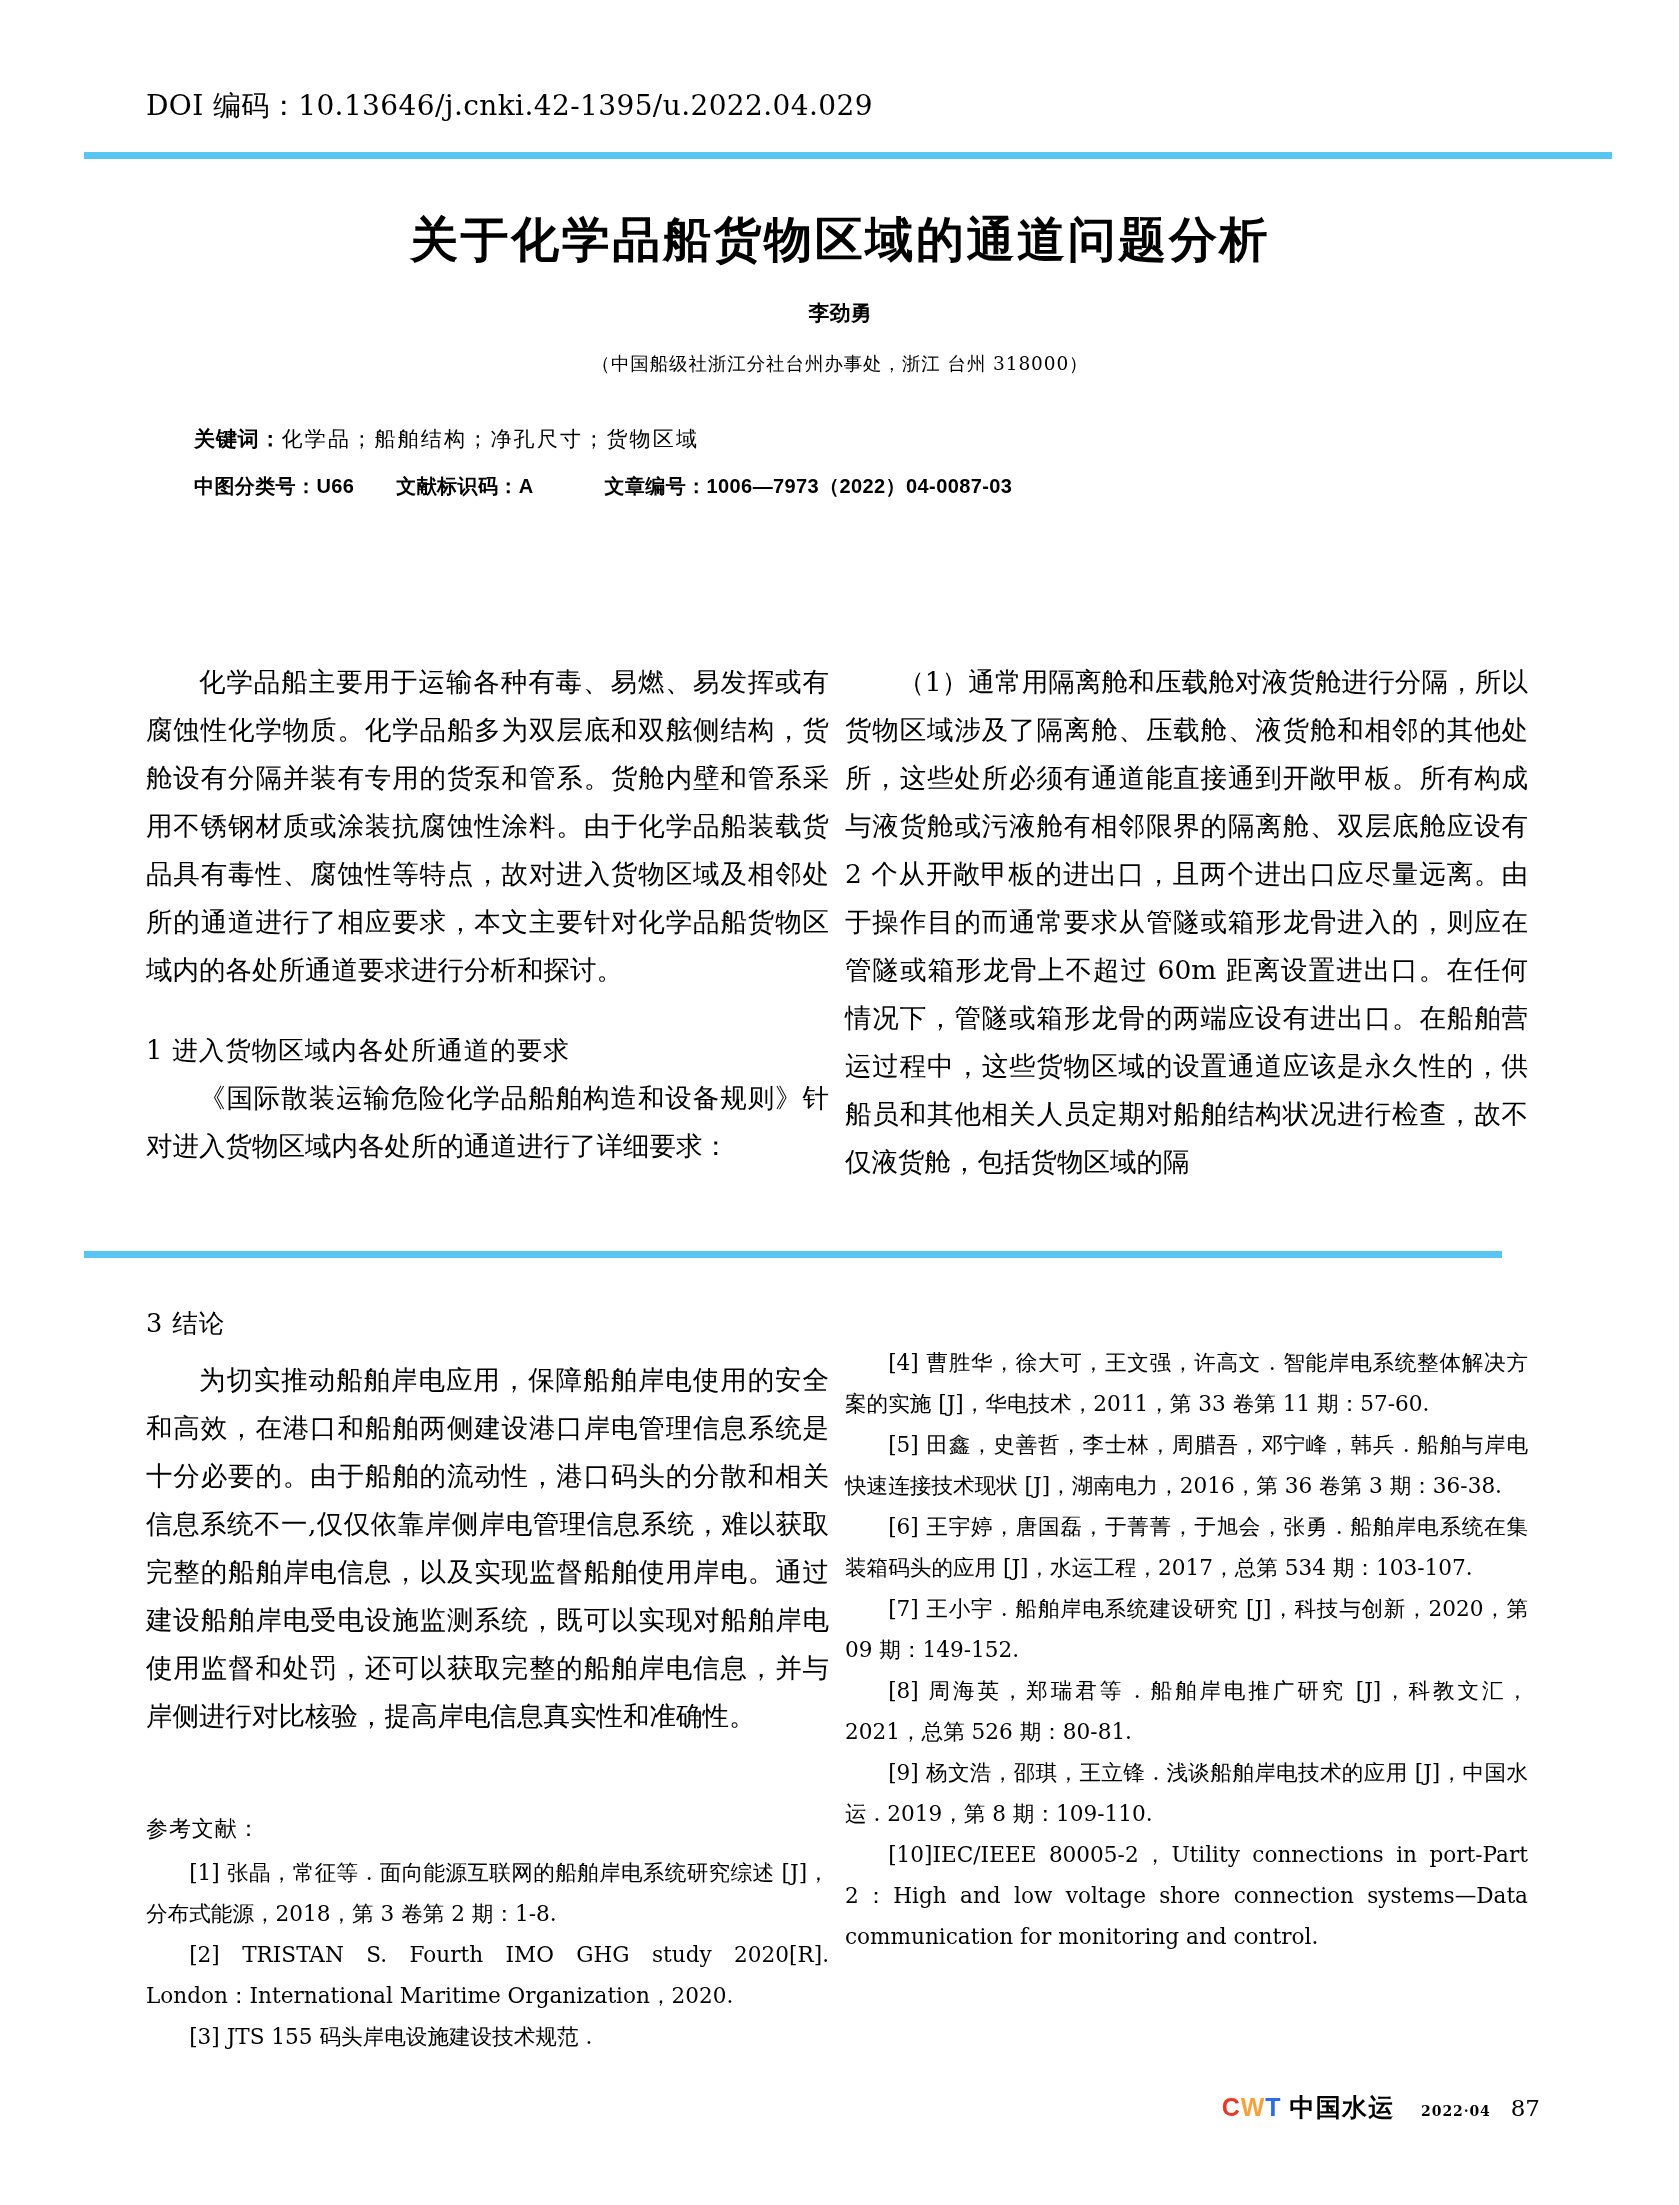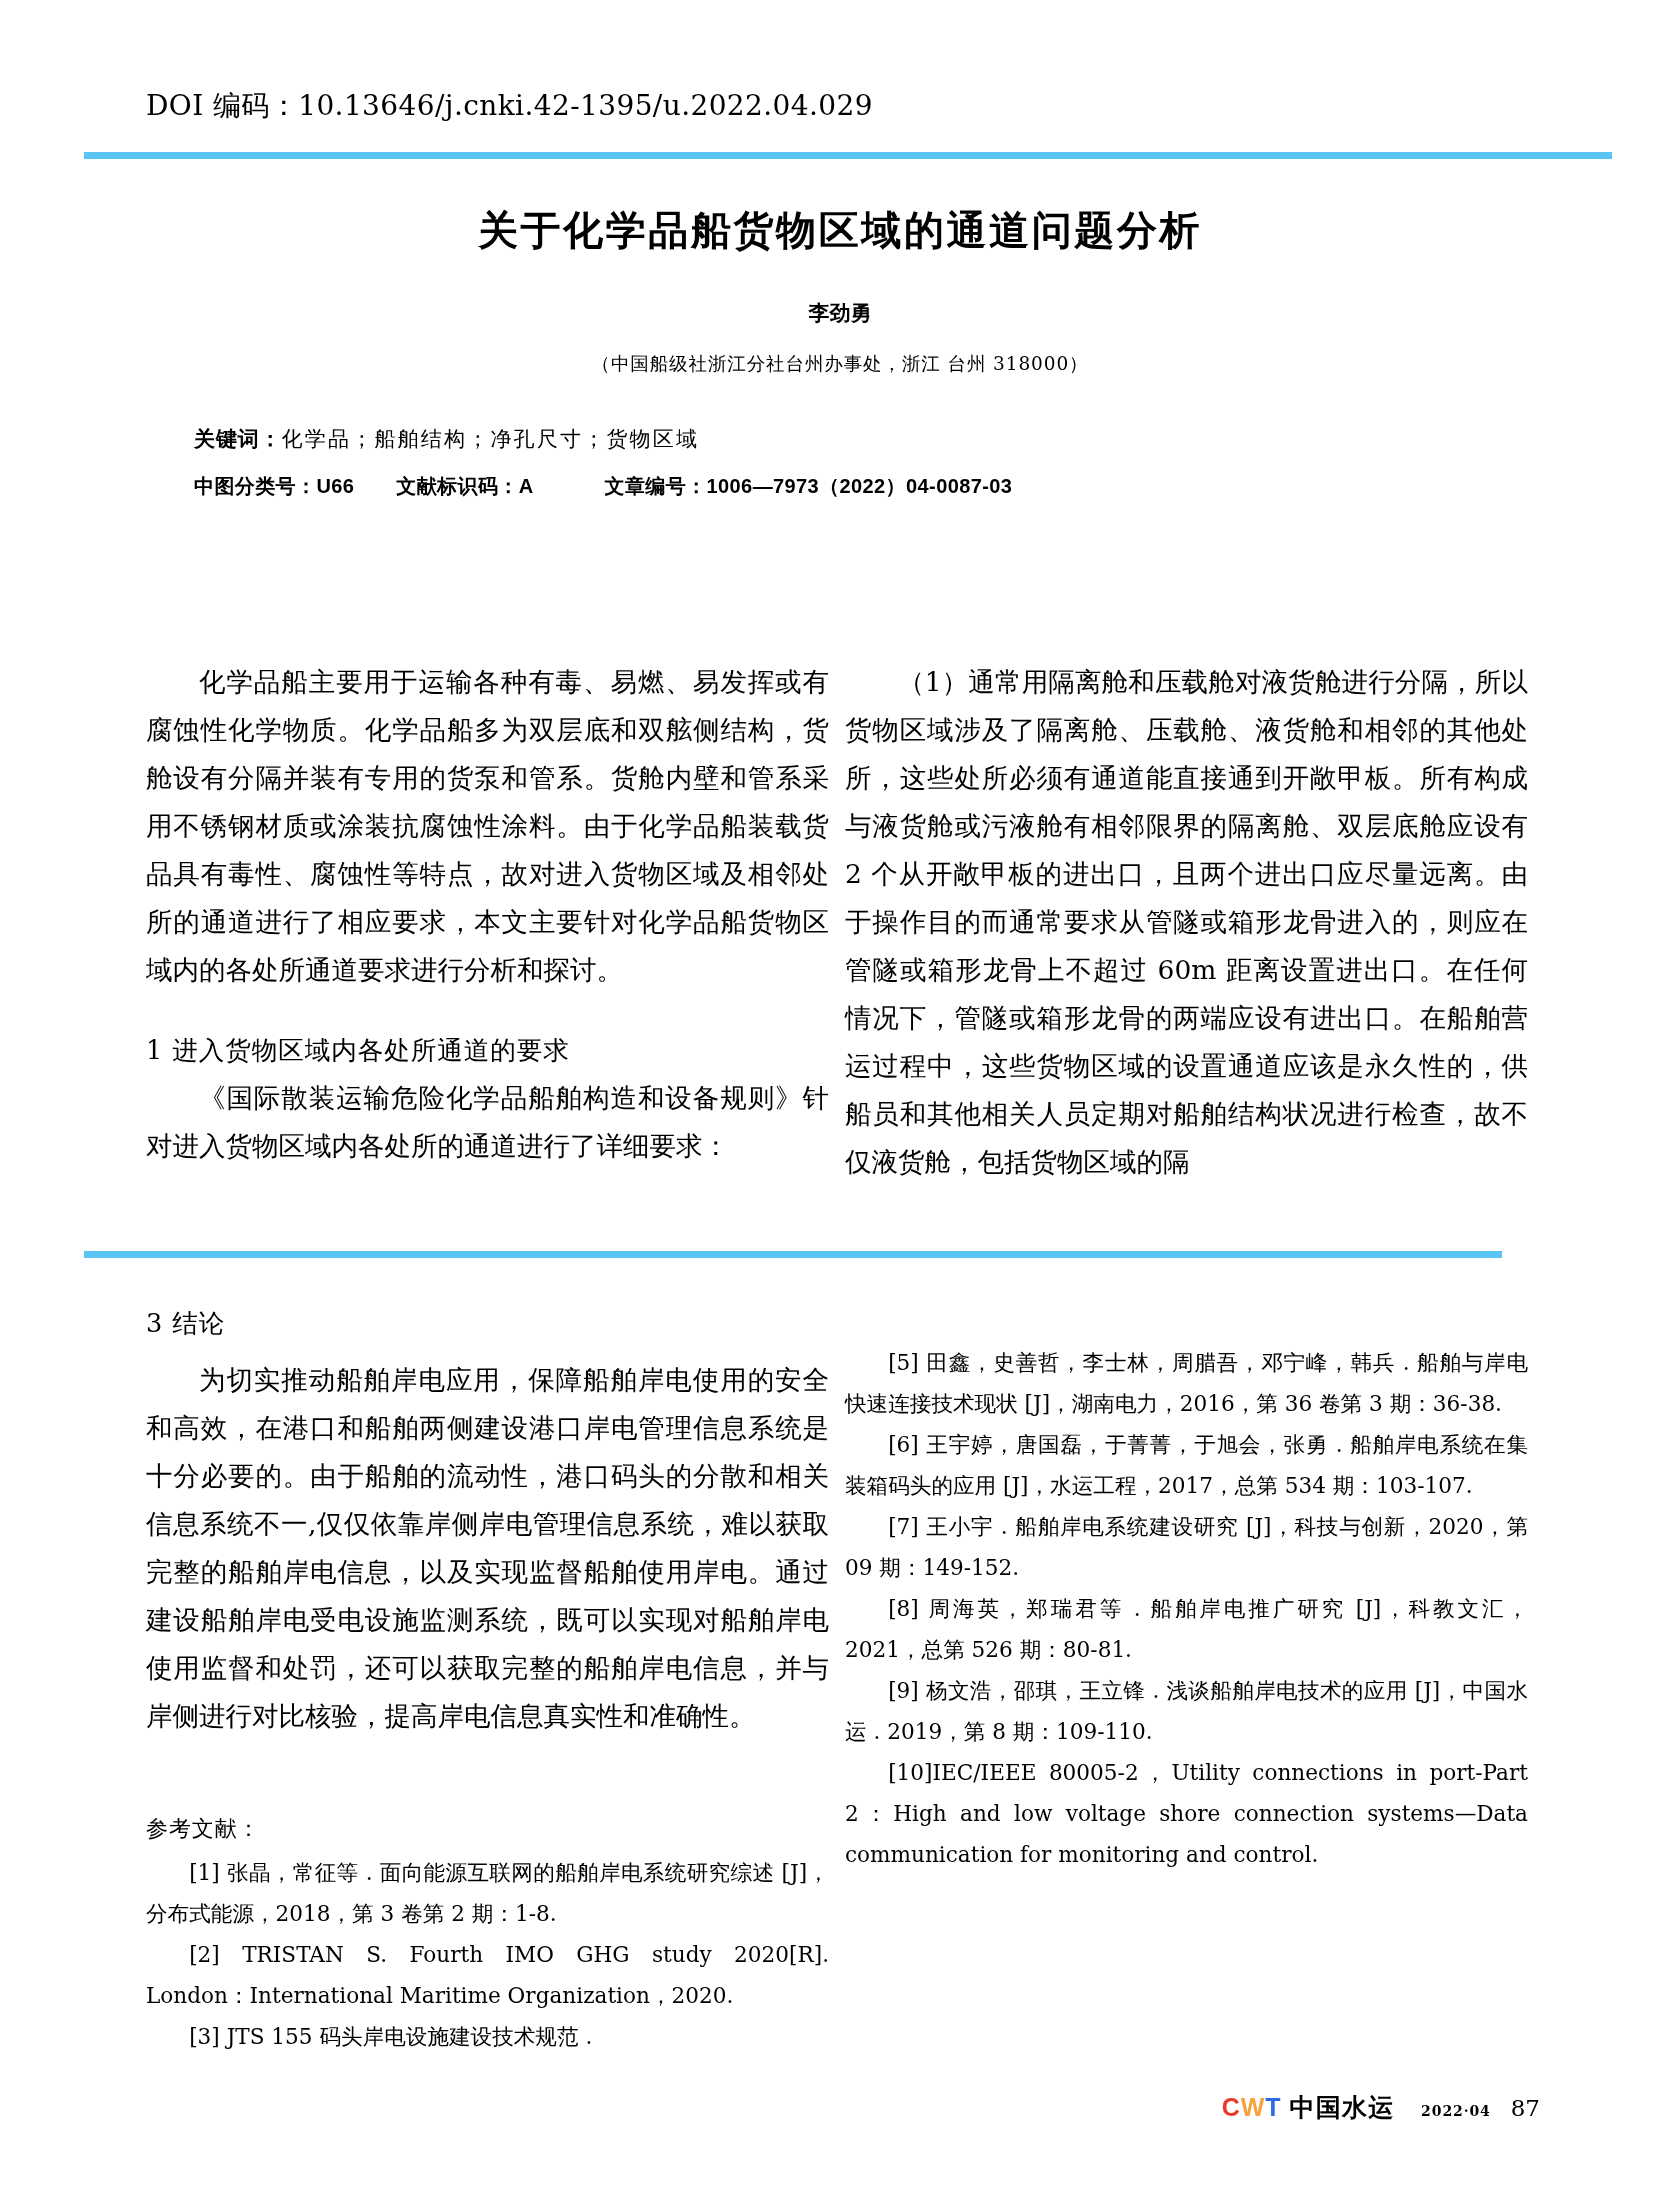--- a/index.html
+++ b/index.html
@@ -35,21 +35,21 @@
     background: #59c5f2;
   }
 
   
   .article-title {
     position: absolute;
     left: 0;
     top: 176px;
     width: 100%;
     text-align: center;
-    font-size: 40px;
+    font-size: 48px;
     font-weight: bold;
     letter-spacing: 2.6px;
     white-space: nowrap;
   }
   .article-author {
     position: absolute;
     left: 0;
     top: 299px;
     width: 100%;
     text-align: center;
@@ -235,20 +235,21 @@
   <div class="columns columns-lower">
     <div class="col">
       <h2 class="section-heading-lower">3 结论</h2>
       <p class="body-para">为切实推动船舶岸电应用，保障船舶岸电使用的安全和高效，在港口和船舶两侧建设港口岸电管理信息系统是十分必要的。由于船舶的流动性，港口码头的分散和相关信息系统不一,仅仅依靠岸侧岸电管理信息系统，难以获取完整的船舶岸电信息，以及实现监督船舶使用岸电。通过建设船舶岸电受电设施监测系统，既可以实现对船舶岸电使用监督和处罚，还可以获取完整的船舶岸电信息，并与岸侧进行对比核验，提高岸电信息真实性和准确性。</p>
       <p class="refs-label">参考文献：</p>
       <p class="ref-para">[1] 张晶，常征等 . 面向能源互联网的船舶岸电系统研究综述 [J]，分布式能源，2018，第 3 卷第 2 期：1-8.</p>
       <p class="ref-para">[2] TRISTAN S. Fourth IMO GHG study 2020[R]. London：International Maritime Organization，2020.</p>
       <p class="ref-para">[3] JTS 155 码头岸电设施建设技术规范 .</p>
     </div>
     <div class="col col-refs-right">
+      <p class="ref-para">[4] 曹胜华，徐大可，王文强，许高文 . 智能岸电系统整体解决方案的实施 [J]，华电技术，2011，第 33 卷第 11 期：57-60.</p>
       <p class="ref-para">[5] 田鑫，史善哲，李士林，周腊吾，邓宁峰，韩兵 . 船舶与岸电快速连接技术现状 [J]，湖南电力，2016，第 36 卷第 3 期：36-38.</p>
       <p class="ref-para">[6] 王宇婷，唐国磊，于菁菁，于旭会，张勇 . 船舶岸电系统在集装箱码头的应用 [J]，水运工程，2017，总第 534 期：103-107.</p>
       <p class="ref-para">[7] 王小宇 . 船舶岸电系统建设研究 [J]，科技与创新，2020，第 09 期：149-152.</p>
       <p class="ref-para">[8] 周海英，郑瑞君等 . 船舶岸电推广研究 [J]，科教文汇，2021，总第 526 期：80-81.</p>
       <p class="ref-para">[9] 杨文浩，邵琪，王立锋 . 浅谈船舶岸电技术的应用 [J]，中国水运 . 2019，第 8 期：109-110.</p>
       <p class="ref-para">[10]IEC/IEEE 80005-2，Utility connections in port-Part 2：High and low voltage shore connection systems—Data communication for monitoring and control.</p>
     </div>
   </div>
 
   <div class="footer-line">

